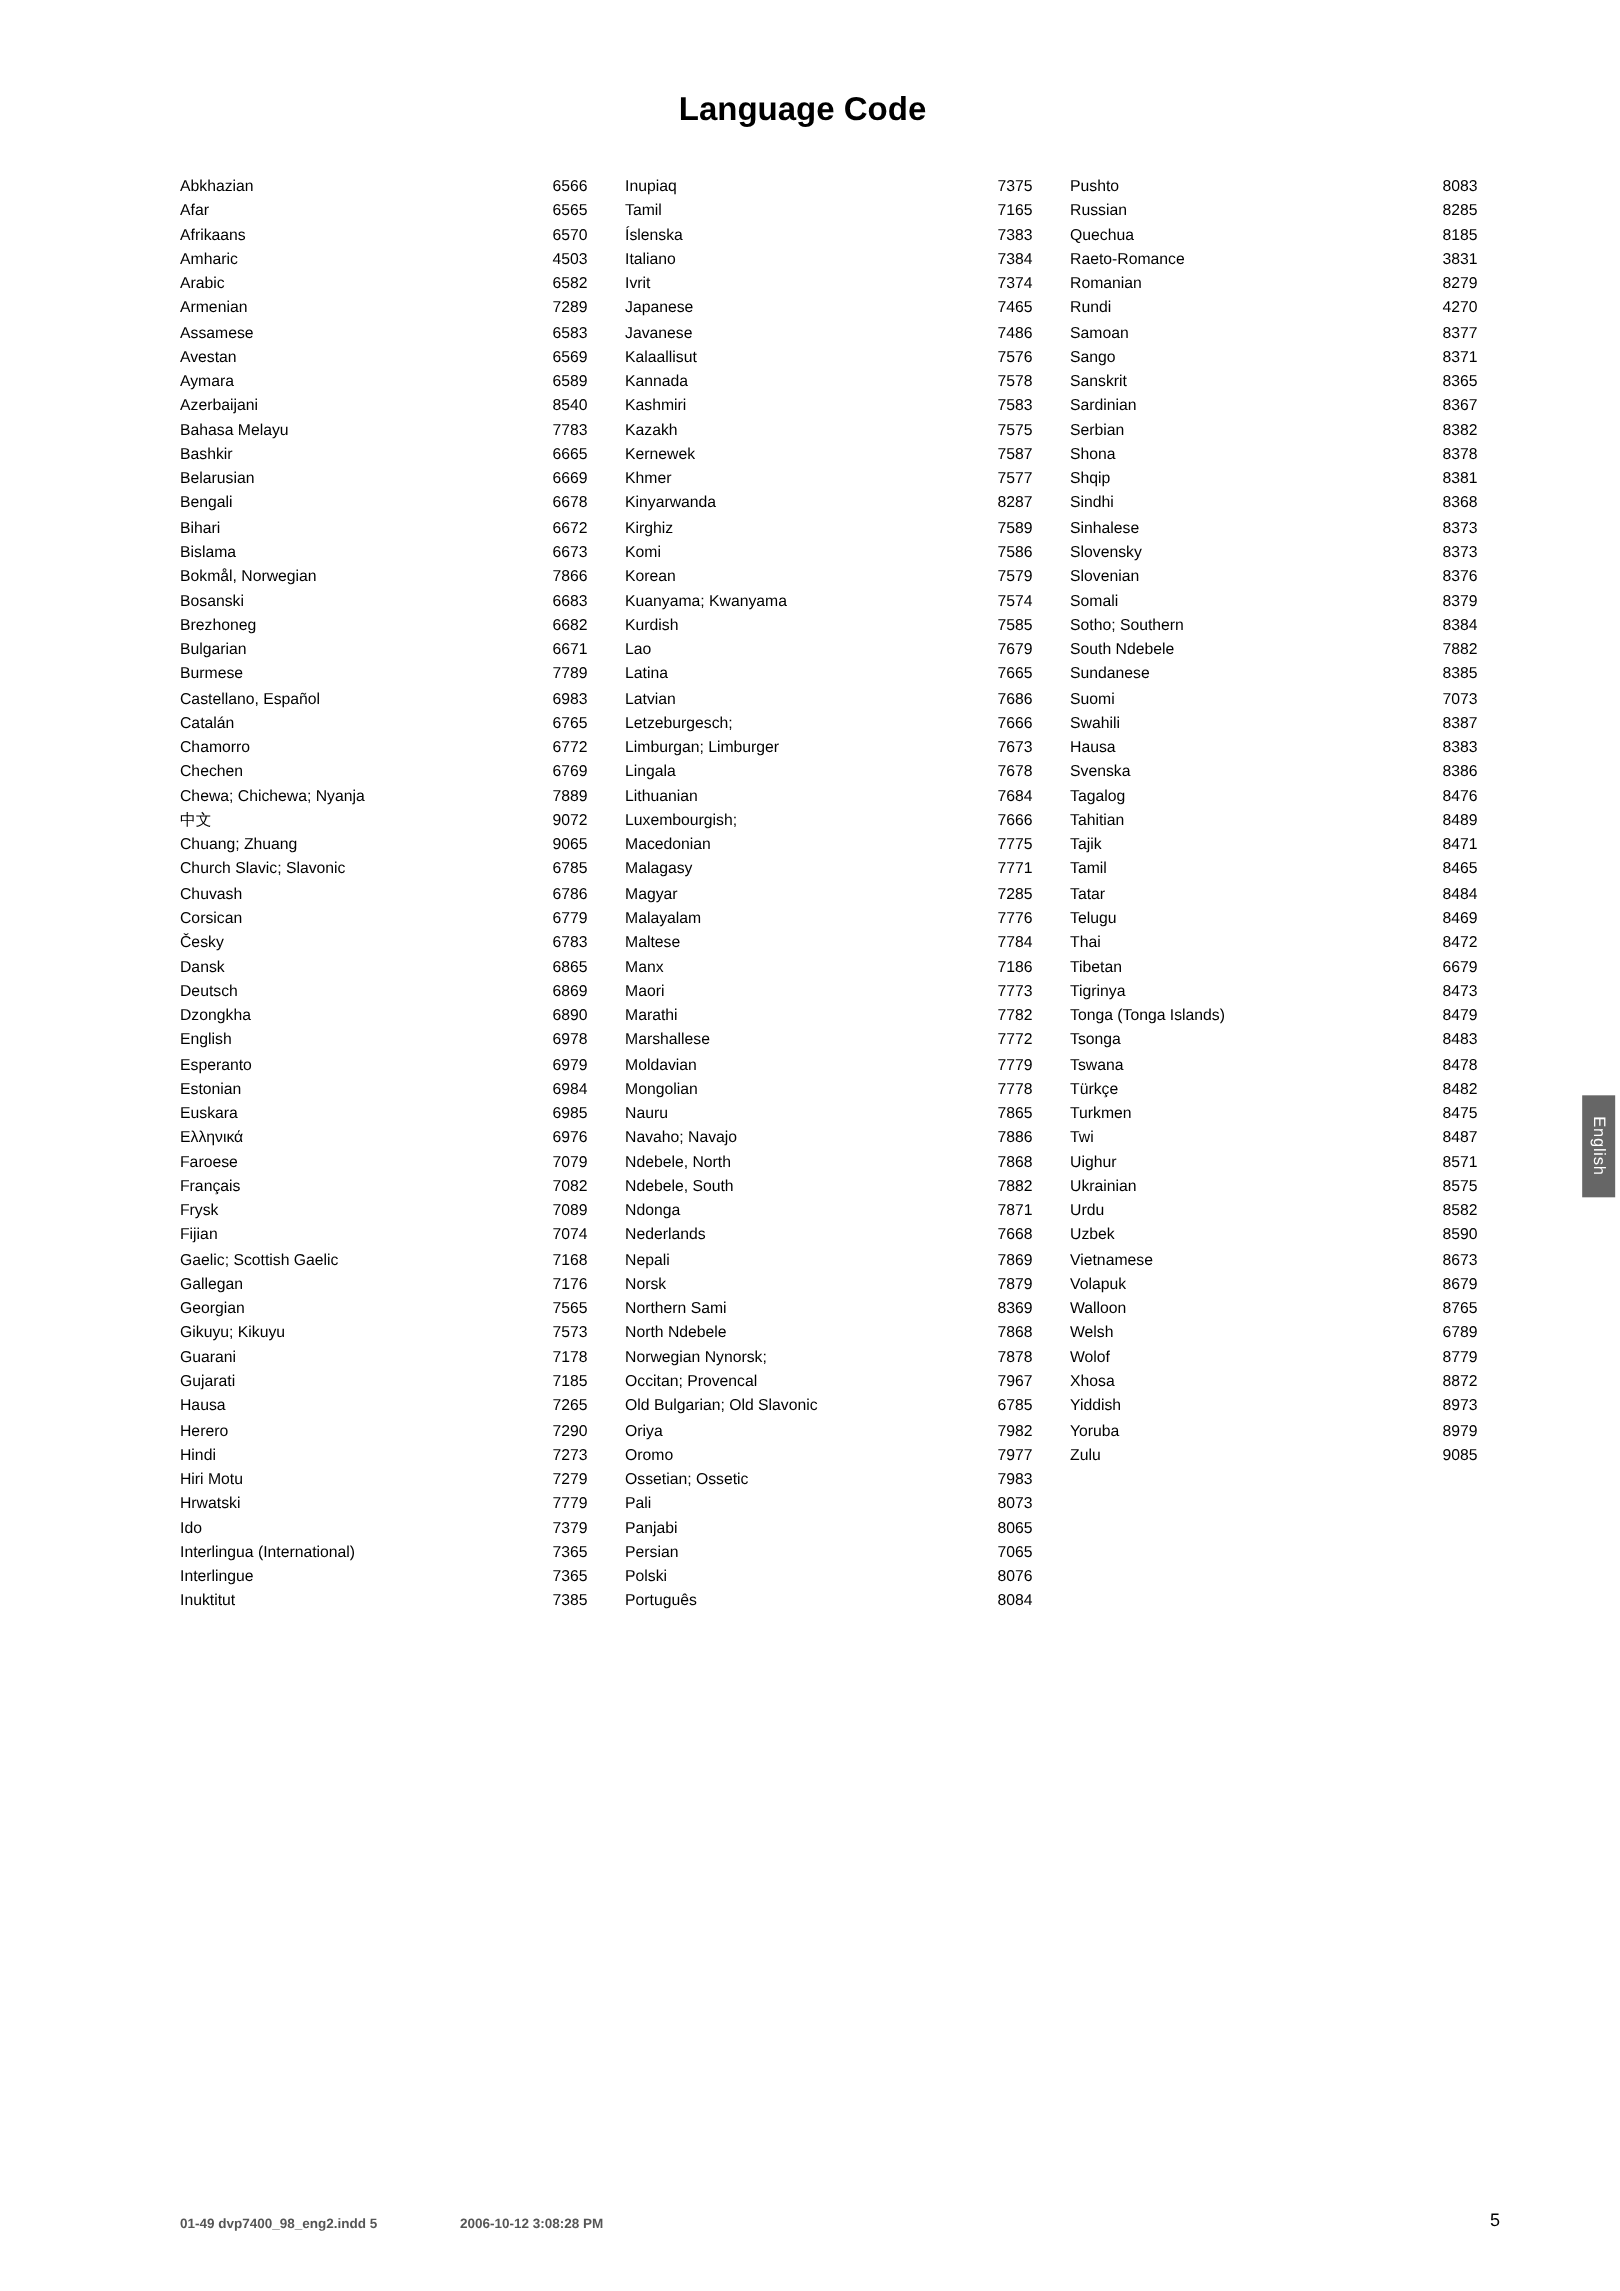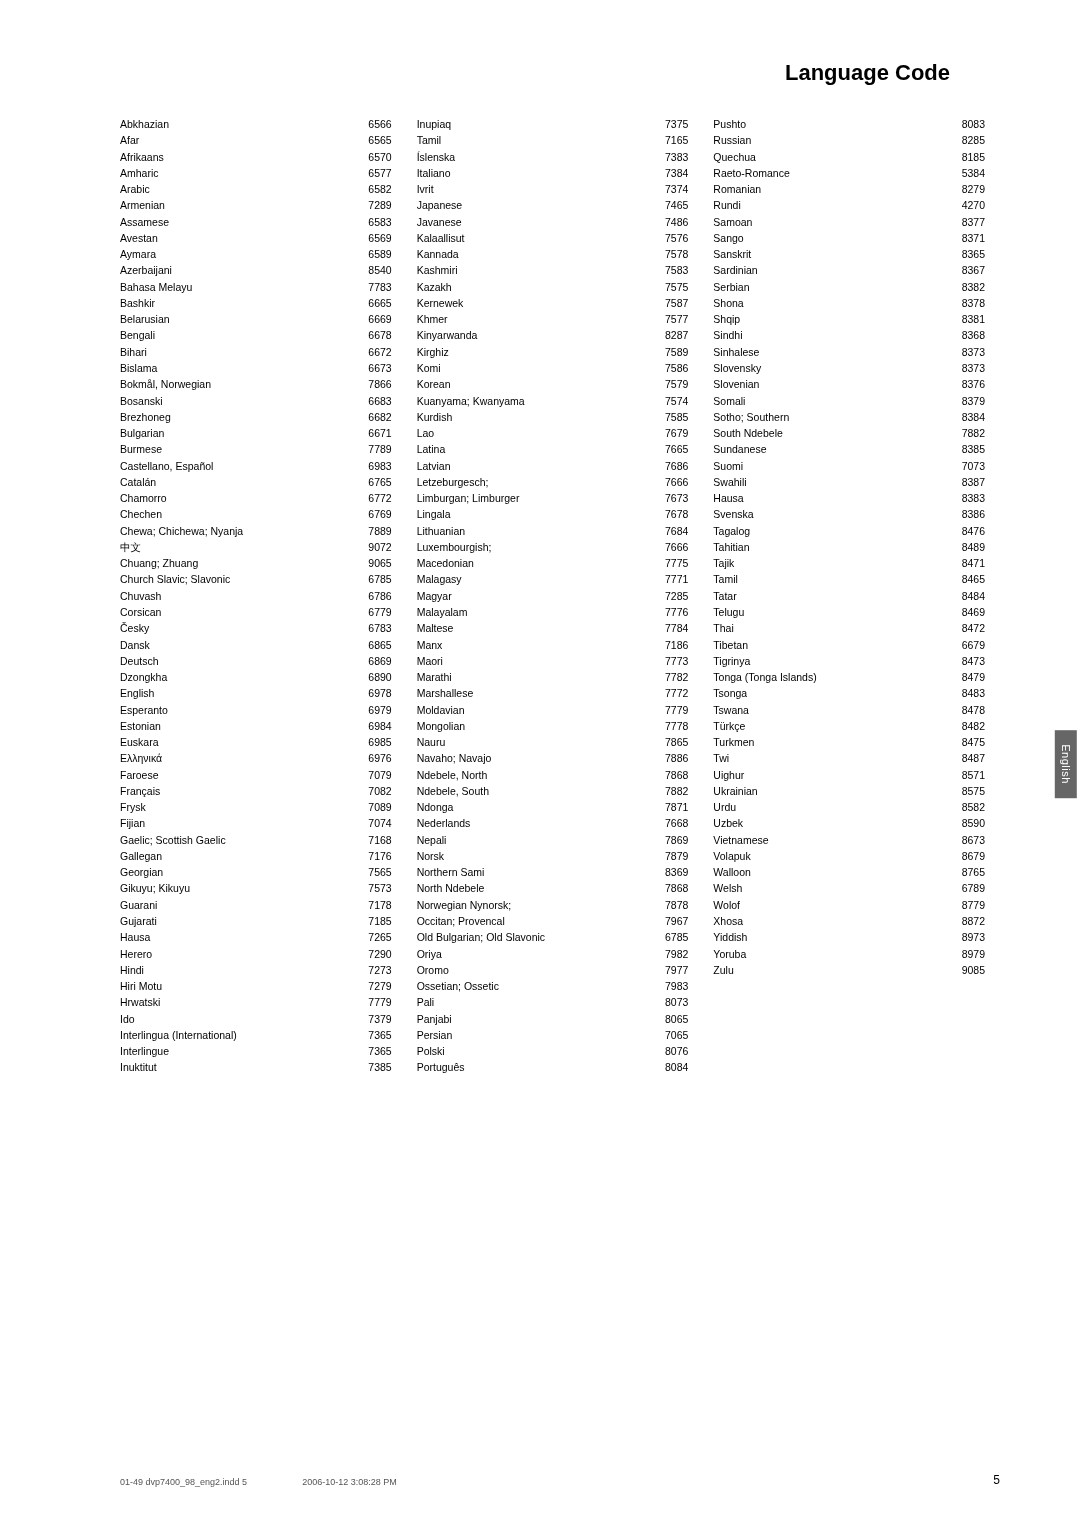--- a/index.html
+++ b/index.html
@@ -13,21 +13,21 @@
       position: relative;
     }
     .page {
       width: 1080px;
       min-height: 1527px;
       background: #fff;
       position: relative;
       padding: 60px 70px 60px 120px;
     }
     .page-title {
-      text-align: right;
+      text-align: center;
       font-size: 22px;
       font-weight: bold;
       margin-bottom: 30px;
       padding-right: 60px;
     }
     .columns-wrapper {
       display: flex;
       gap: 0;
       align-items: flex-start;
     }
@@ -74,20 +74,21 @@
       bottom: 40px;
       right: 80px;
       font-size: 12px;
     }
     .footer-text {
       position: absolute;
       bottom: 40px;
       left: 120px;
       font-size: 9px;
       color: #555;
+      font-weight: bold;
     }
   </style>
 </head>
 <body>
 
 <div class="page">
 
   <div class="page-title">Language Code</div>
 
   <div class="columns-wrapper">
@@ -99,21 +100,21 @@
         <div class="entry">
           <span class="lang">Afar</span>
           <span class="code">6565</span>
         </div>
         <div class="entry">
           <span class="lang">Afrikaans</span>
           <span class="code">6570</span>
         </div>
         <div class="entry">
           <span class="lang">Amharic</span>
-          <span class="code">6577</span>
+          <span class="code">4503</span>
         </div>
         <div class="entry">
           <span class="lang">Arabic</span>
           <span class="code">6582</span>
         </div>
         <div class="entry">
           <span class="lang">Armenian</span>
           <span class="code">7289</span>
         </div>
         <div class="entry">
@@ -575,21 +576,21 @@
         <div class="entry">
           <span class="lang">Russian</span>
           <span class="code">8285</span>
         </div>
         <div class="entry">
           <span class="lang">Quechua</span>
           <span class="code">8185</span>
         </div>
         <div class="entry">
           <span class="lang">Raeto-Romance</span>
-          <span class="code">5384</span>
+          <span class="code">3831</span>
         </div>
         <div class="entry">
           <span class="lang">Romanian</span>
           <span class="code">8279</span>
         </div>
         <div class="entry">
           <span class="lang">Rundi</span>
           <span class="code">4270</span>
         </div>
         <div class="entry">

